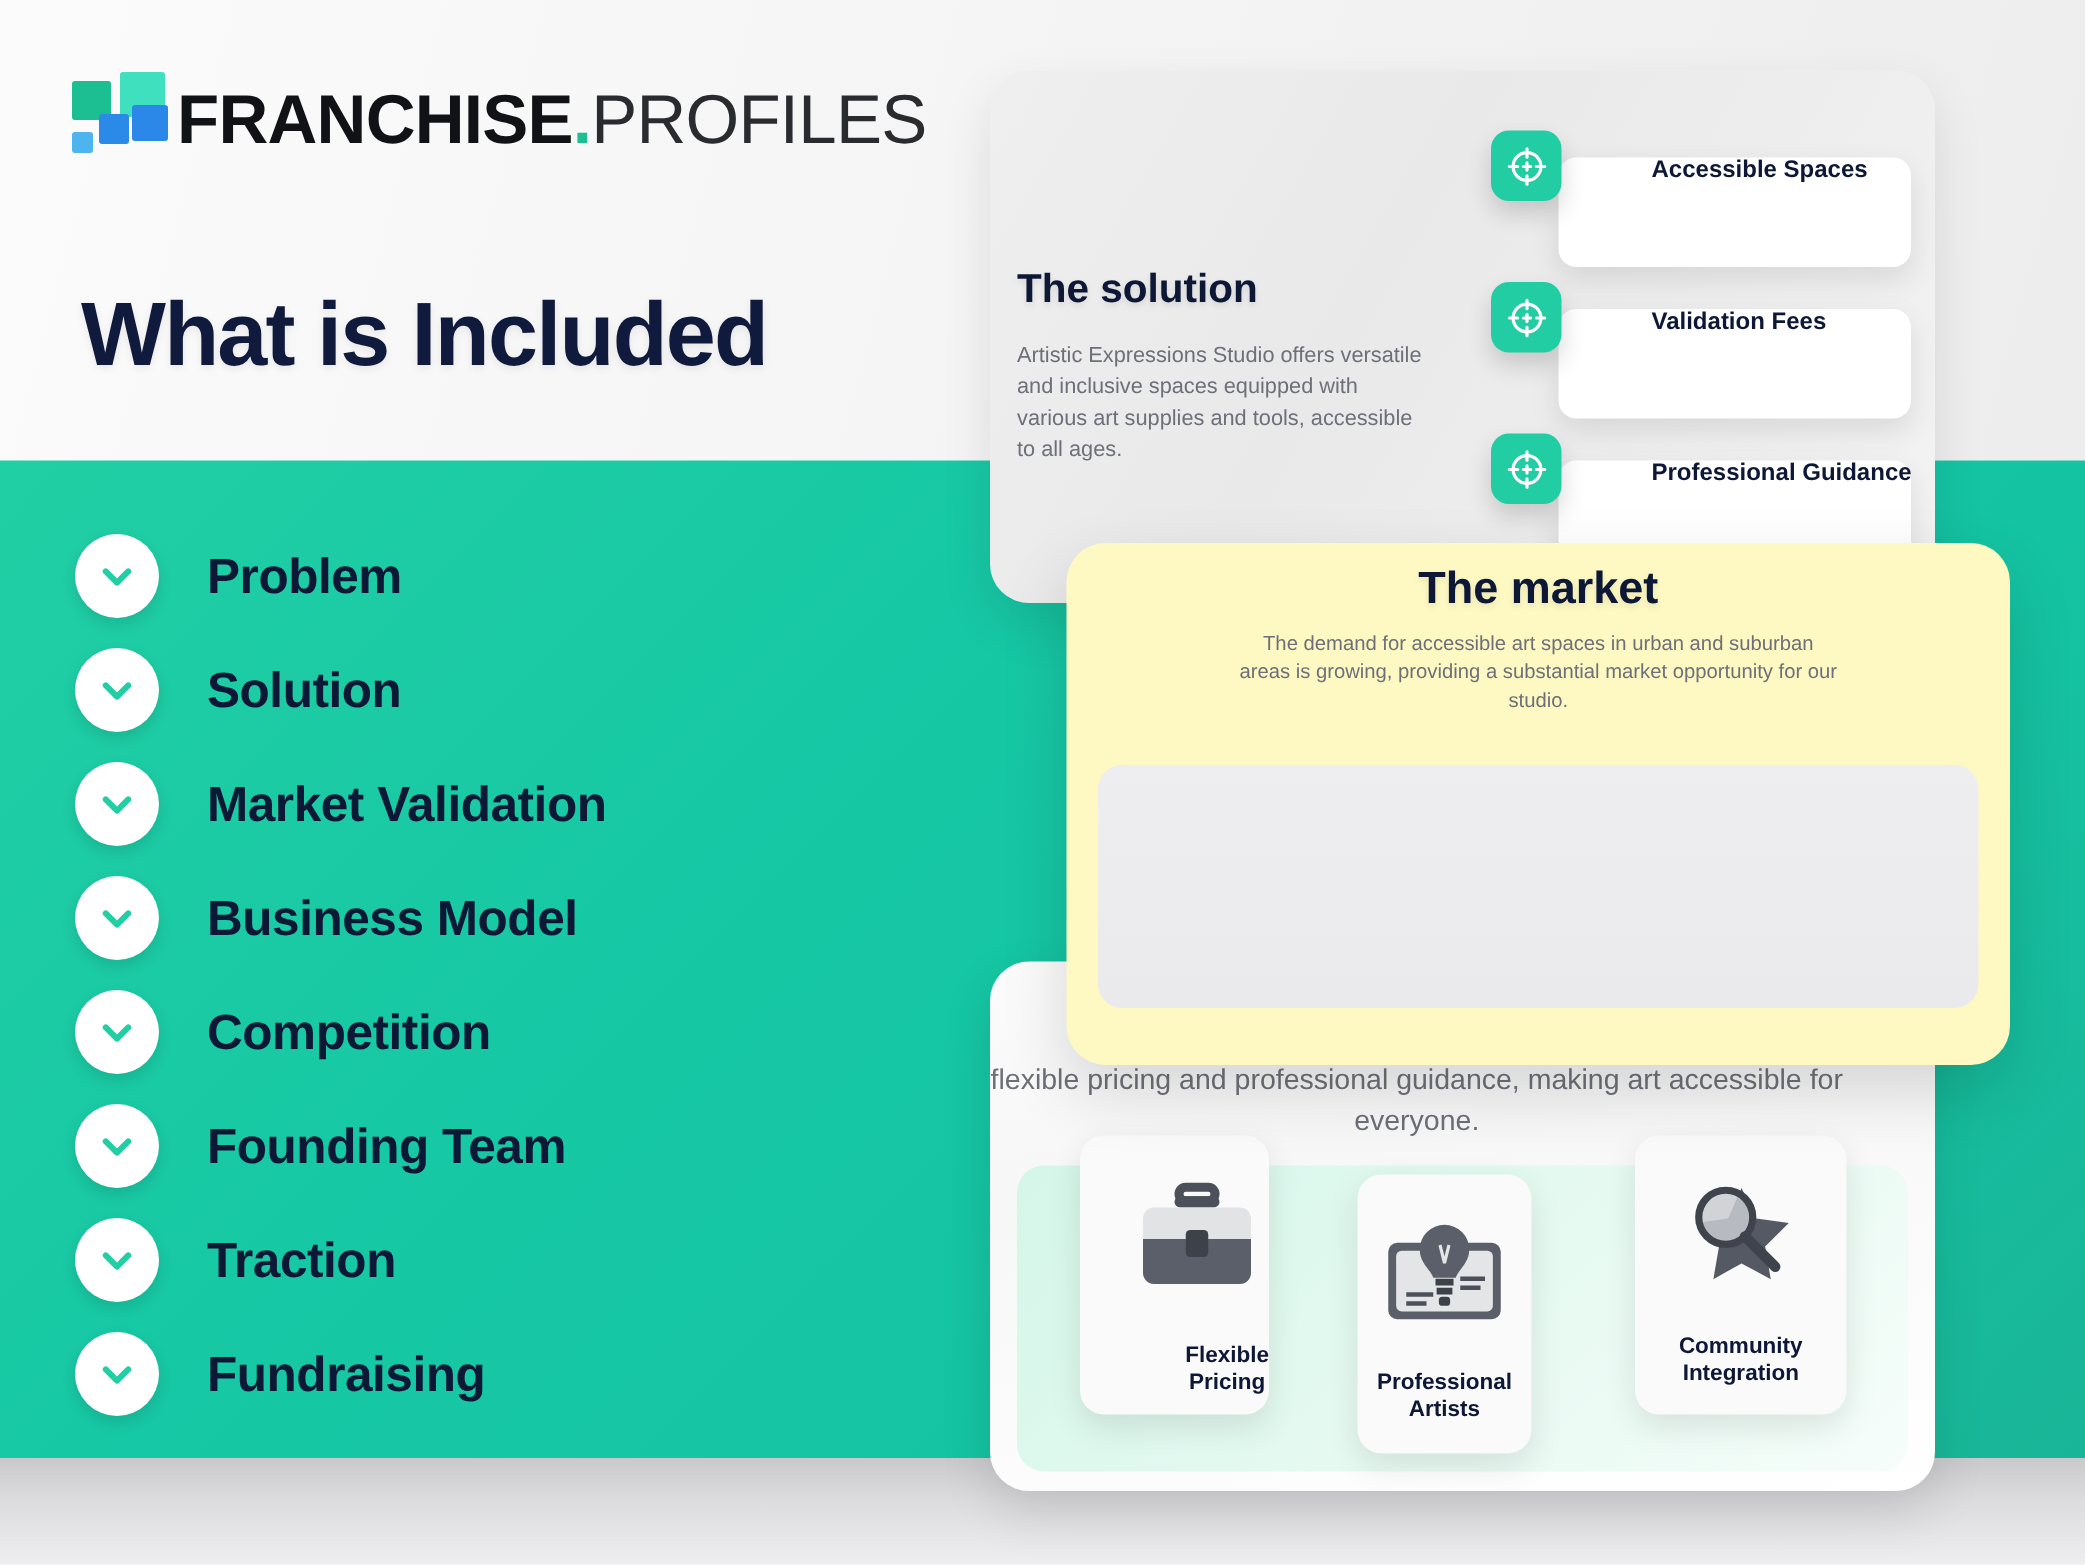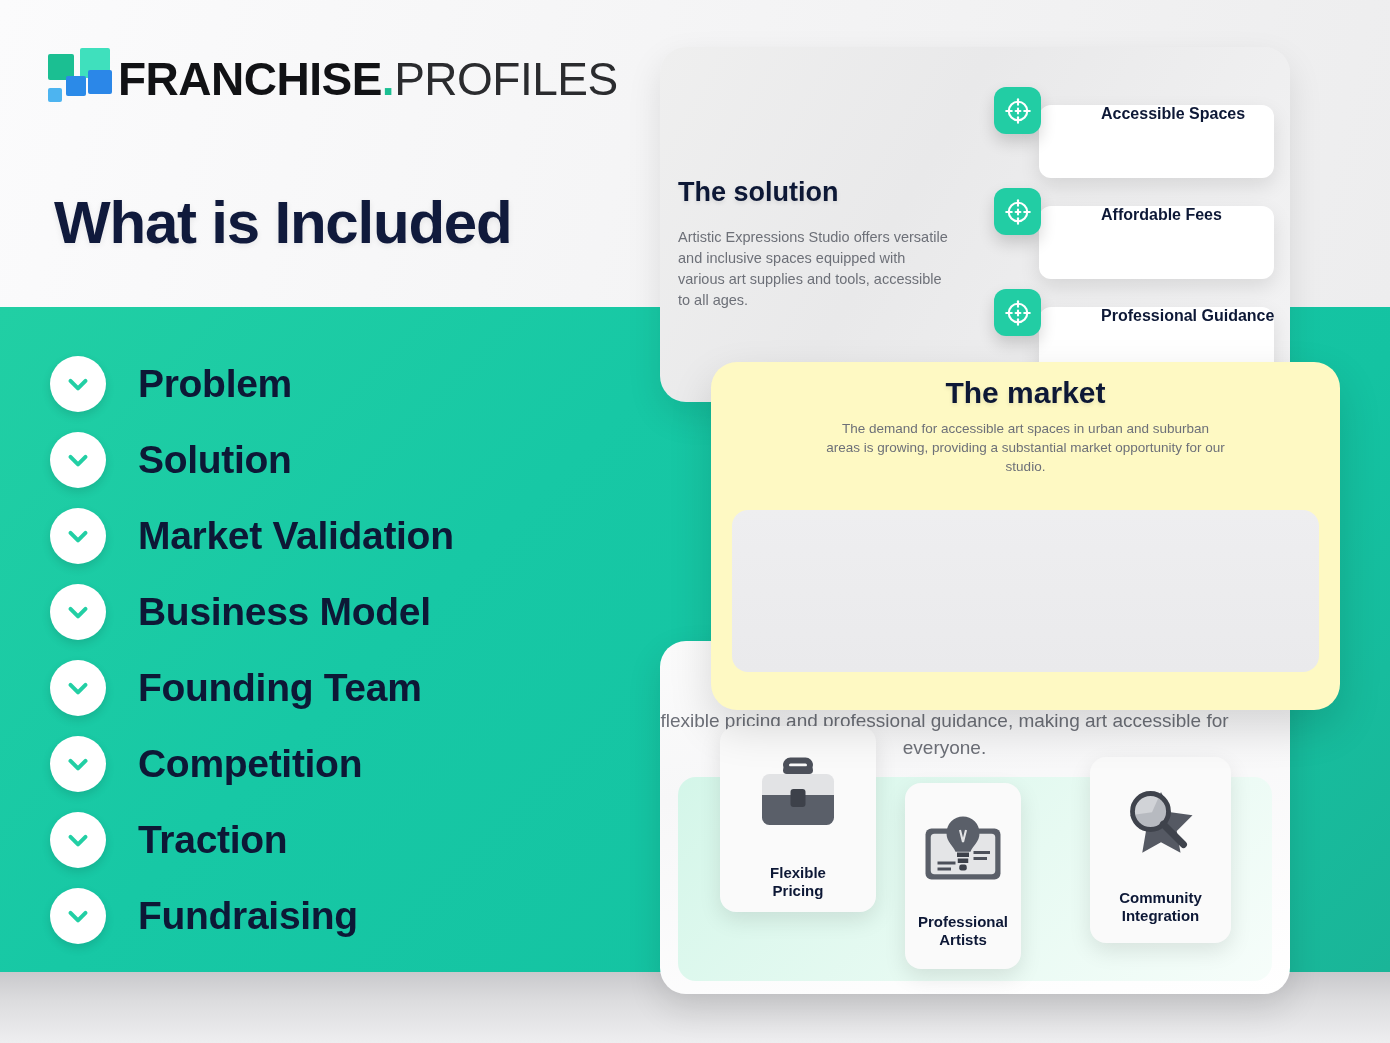--- a/index.html
+++ b/index.html
@@ -62,21 +62,21 @@
     display: flex; align-items: center; height: 76px; margin-bottom: 0px;
   }
   .check-circle {
     width: 56px; height: 56px; border-radius: 50%;
     background:#ffffff; flex: 0 0 56px;
     display: flex; align-items: center; justify-content: center;
     box-shadow: 0 4px 10px rgba(0,0,0,.12);
   }
   .check-circle svg { display:block; }
   .check-label {
-    margin-left: 32px; font-size: 39px; font-weight: 800;
+    margin-left: 32px; font-size: 33px; font-weight: 800;
     color:#0d1836; letter-spacing: -0.3px; white-space: nowrap;
   }
 
   
   .card-solution {
     position: absolute; left: 660px; top: 47px; width: 630px; height: 355px;
     border-radius: 26px;
     background: linear-gradient(120deg,#efefef 0%,#e9e9ea 40%,#f3f3f4 100%);
     box-shadow: 0 14px 34px rgba(0,0,0,.10);
   }
@@ -185,21 +185,21 @@
     box-shadow: 0 8px 22px rgba(0,0,0,.10);
     display:flex; flex-direction: column; align-items:center;
     z-index: 5;
   }
   .pill .pill-label {
     font-size: 15px; font-weight: 800; color:#0d1836;
     text-align:center; line-height: 1.18; white-space: pre-line;
   }
   .pill .pill-icon { display:flex; align-items:center; justify-content:center; }
 
-  .p1 { left: 720px; top: 726px; width: 156px; height: 186px; }
+  .p1 { left: 720px; top: 757px; width: 126px; height: 186px; align-items: flex-end; }
   .p1 .pill-icon { margin-top: 24px; }
   .p1 .pill-label { margin-top: 18px; }
 
   .p2 { left: 905px; top: 783px; width: 116px; height: 186px; }
   .p2 .pill-icon { margin-top: 20px; }
   .p2 .pill-label { margin-top: 14px; }
 
   .p3 { left: 1090px; top: 757px; width: 141px; height: 186px; }
   .p3 .pill-icon { margin-top: 20px; }
   .p3 .pill-label { margin-top: 16px; }
@@ -256,29 +256,29 @@
         </svg>
     </div>
     <div class="check-label">Business Model</div>
   </div>
   <div class="check-item">
     <div class="check-circle">
       <svg width="30" height="30" viewBox="0 0 24 24" fill="none" stroke="#22cfa4" stroke-width="3.2" stroke-linecap="round" stroke-linejoin="round">
           <polyline points="6,9.5 12,15.5 18,9.5"></polyline>
         </svg>
     </div>
+    <div class="check-label">Competition</div>
+  </div>
+  <div class="check-item">
+    <div class="check-circle">
+      <svg width="30" height="30" viewBox="0 0 24 24" fill="none" stroke="#22cfa4" stroke-width="3.2" stroke-linecap="round" stroke-linejoin="round">
+          <polyline points="6,9.5 12,15.5 18,9.5"></polyline>
+        </svg>
+    </div>
     <div class="check-label">Founding Team</div>
-  </div>
-  <div class="check-item">
-    <div class="check-circle">
-      <svg width="30" height="30" viewBox="0 0 24 24" fill="none" stroke="#22cfa4" stroke-width="3.2" stroke-linecap="round" stroke-linejoin="round">
-          <polyline points="6,9.5 12,15.5 18,9.5"></polyline>
-        </svg>
-    </div>
-    <div class="check-label">Competition</div>
   </div>
   <div class="check-item">
     <div class="check-circle">
       <svg width="30" height="30" viewBox="0 0 24 24" fill="none" stroke="#22cfa4" stroke-width="3.2" stroke-linecap="round" stroke-linejoin="round">
           <polyline points="6,9.5 12,15.5 18,9.5"></polyline>
         </svg>
     </div>
     <div class="check-label">Traction</div>
   </div>
   <div class="check-item">
@@ -307,21 +307,21 @@
         <line x1="2.6" y1="12" x2="7" y2="12"></line>
           <line x1="17" y1="12" x2="21.4" y2="12"></line>
         <line x1="12" y1="10.1" x2="12" y2="13.9"></line>
           <line x1="10.1" y1="12" x2="13.9" y2="12"></line>
       </svg>
     </div>
   </div>
 
   <div class="feature-row" style="left:334px; top:141px;">
     <div class="feature-card">
-      <span>Affordable Fees</span>
+      <span>Validation Fees</span>
     </div>
     <div class="feature-icon">
       <svg width="30" height="30" viewBox="0 0 24 24" fill="none" stroke="#ffffff" stroke-width="1.7" stroke-linecap="round">
         <circle cx="12" cy="12" r="7.4"></circle>
         <line x1="12" y1="2.6" x2="12" y2="7"></line>
           <line x1="12" y1="17" x2="12" y2="21.4"></line>
         <line x1="2.6" y1="12" x2="7" y2="12"></line>
           <line x1="17" y1="12" x2="21.4" y2="12"></line>
         <line x1="12" y1="10.1" x2="12" y2="13.9"></line>
           <line x1="10.1" y1="12" x2="13.9" y2="12"></line>

